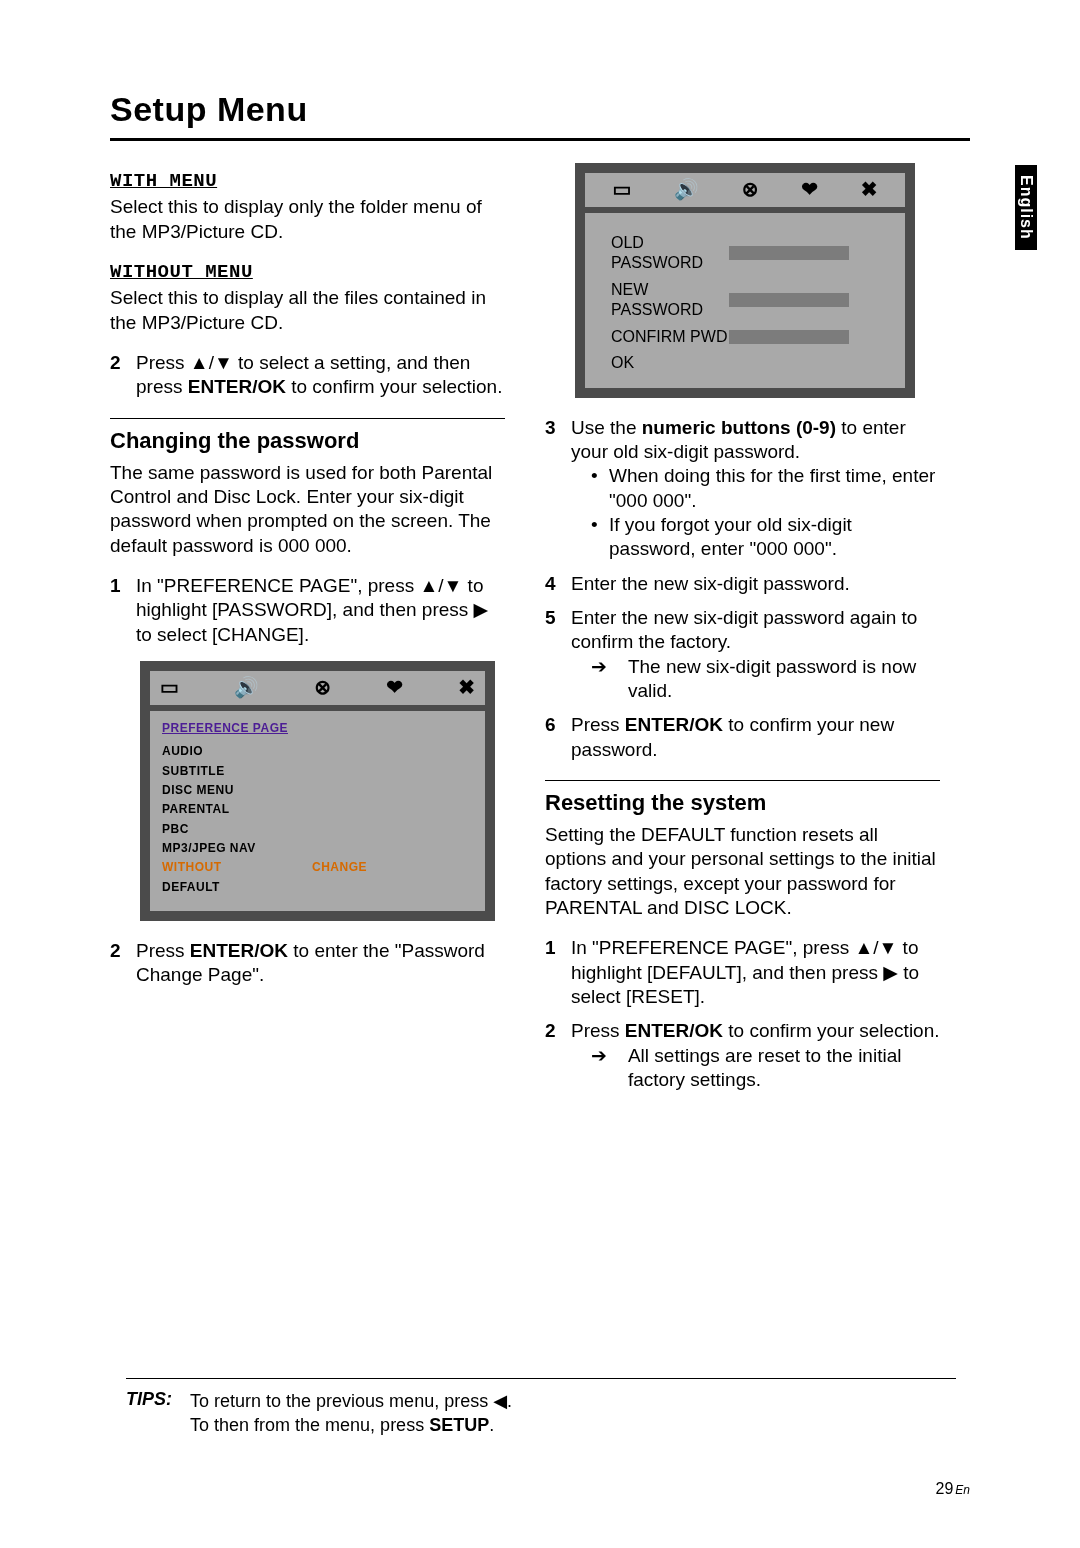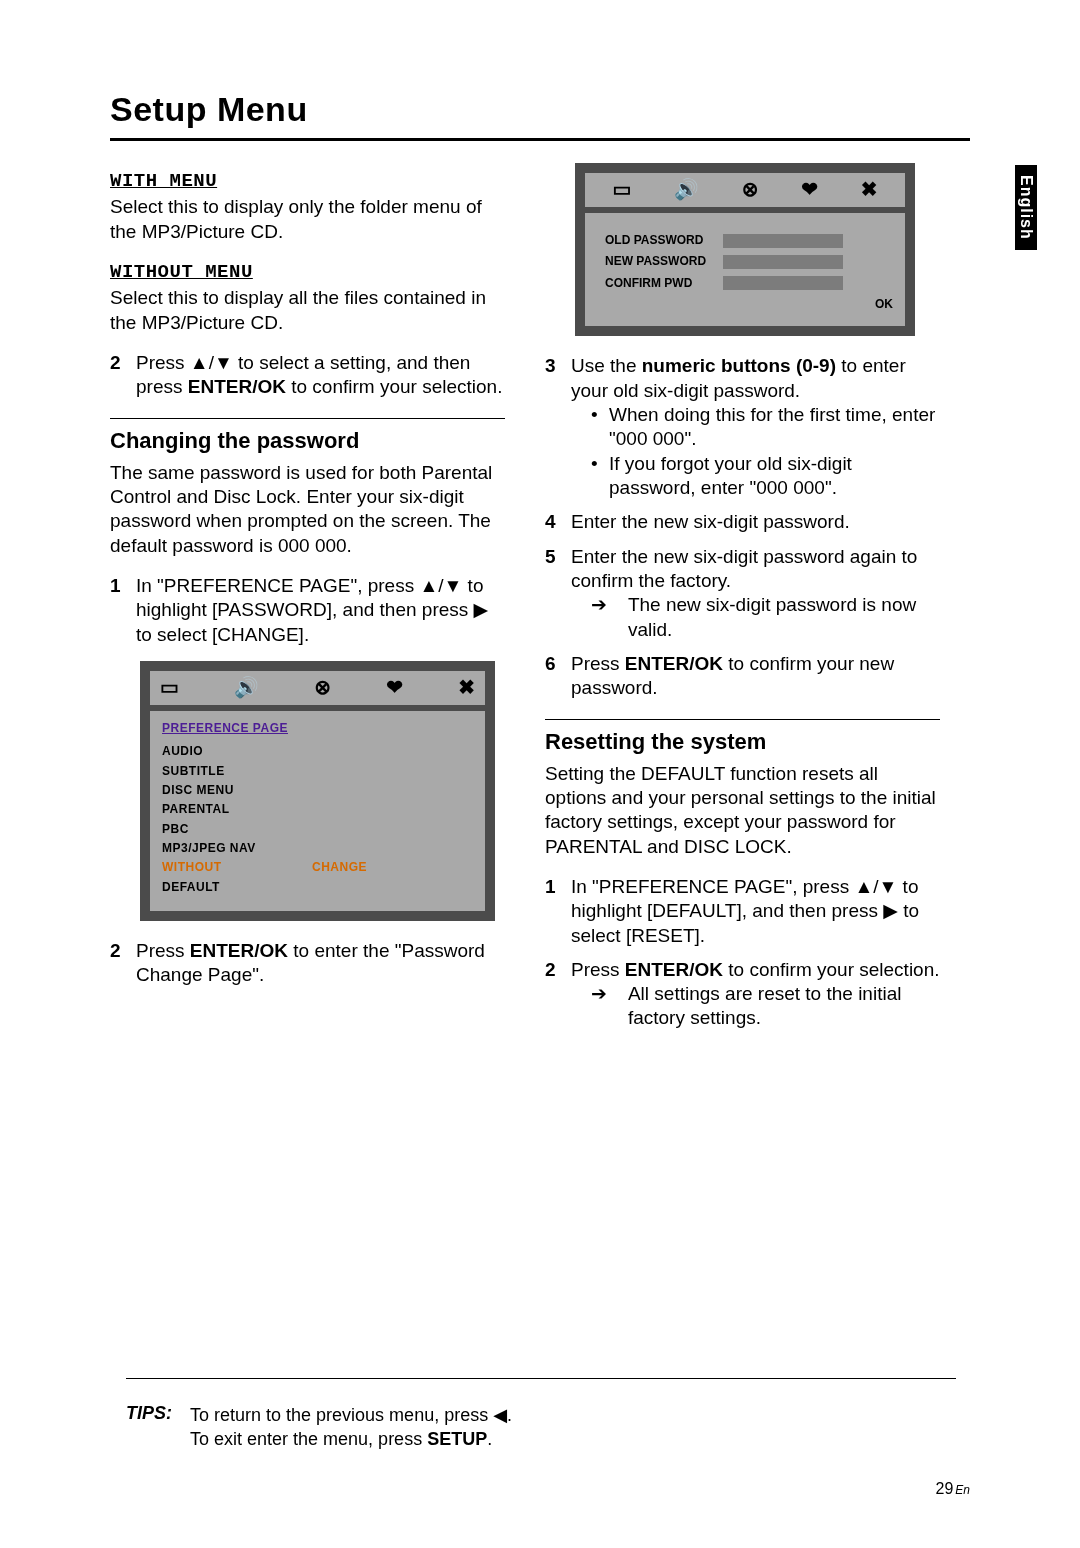--- a/index.html
+++ b/index.html
@@ -130,33 +130,33 @@
     align-items: center;
     justify-content: space-around;
     padding: 0 6px;
   }
   .osd2 .bar .ico {
     font-size: 20px; color:#000; font-weight:700;
   }
   .osd2 .body {
     background: #a9a9a9;
     margin-top: 6px;
-    padding: 14px 12px 14px 20px;
-    font-size: 12px;
-    font-weight: 700;
+    padding: 14px 12px 14px 26px;
+    font-size: 16px;
+    font-weight: 400;
   }
   .osd2 .frow {
     display: flex; align-items: center; margin: 6px 0;
   }
   .osd2 .frow .lbl { width: 118px; color:#000; }
   .osd2 .frow .fld {
     background: #7c7c7c; height: 14px; width: 120px;
   }
   .osd2 .okrow {
-    text-align: right; margin-top: 2px; color:#000;
+    text-align: left; margin-top: 2px; color:#000;
   }
 
   
   .side-tab {
     position: absolute;
     right: 43px;
     top: 165px;
     background: #000;
     color: #fff;
     font-weight: 700;
@@ -166,21 +166,21 @@
     letter-spacing: 1px;
   }
 
   
   .tips {
     position: absolute;
     left: 126px;
     top: 1378px;
     width: 830px;
     border-top: 1px solid #000;
-    padding-top: 24px;
+    padding-top: 10px;
     font-size: 18px;
     font-style: italic;
     display: flex;
     gap: 18px;
   }
   .tips .lab { font-weight: 700; font-style: italic; }
   .tips .body { font-style: normal; flex:1; line-height:1.35; }
   .tips .body .l2 { display:block; }
 
   .pagenum {
@@ -375,19 +375,19 @@
     </div>
   </div>
 </div>
 
 <div class="side-tab">English</div>
 
 <div class="tips">
   <div class="lab">TIPS:</div>
   <div class="body">
     <span>To return to the previous menu, press </span><span class="tri-left"></span><span>.</span>
-    <span class="l2"><span>To exit enter the menu, press </span><b>SETUP</b><span>.</span></span>
+    <span class="l2"><span>To then from the menu, press </span><b>SETUP</b><span>.</span></span>
   </div>
 </div>
 
 <div class="pagenum">
   <span>29</span><span class="en">En</span>
 </div>
 
 </body></html>

